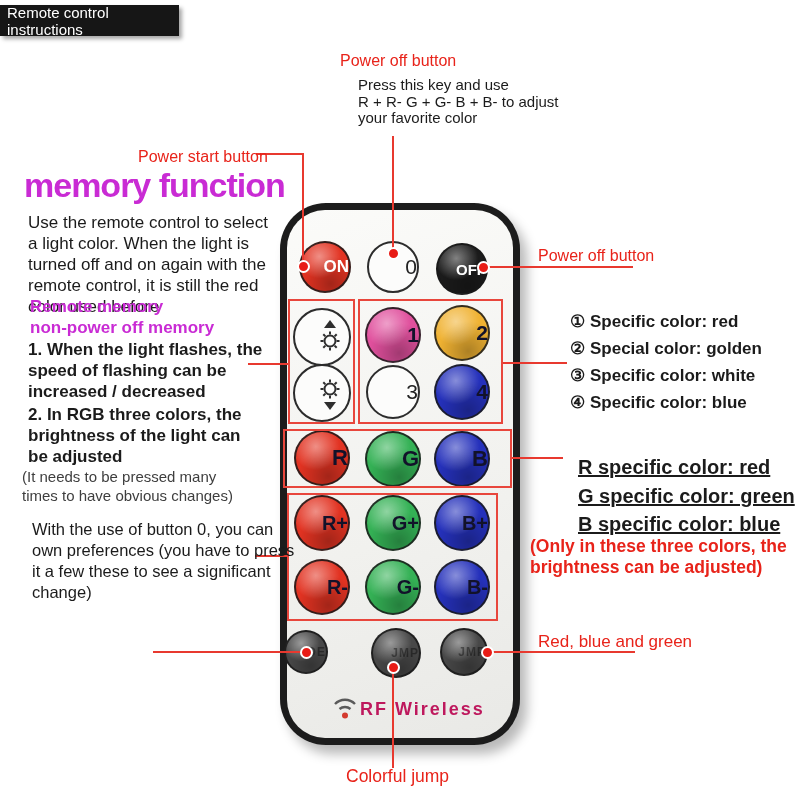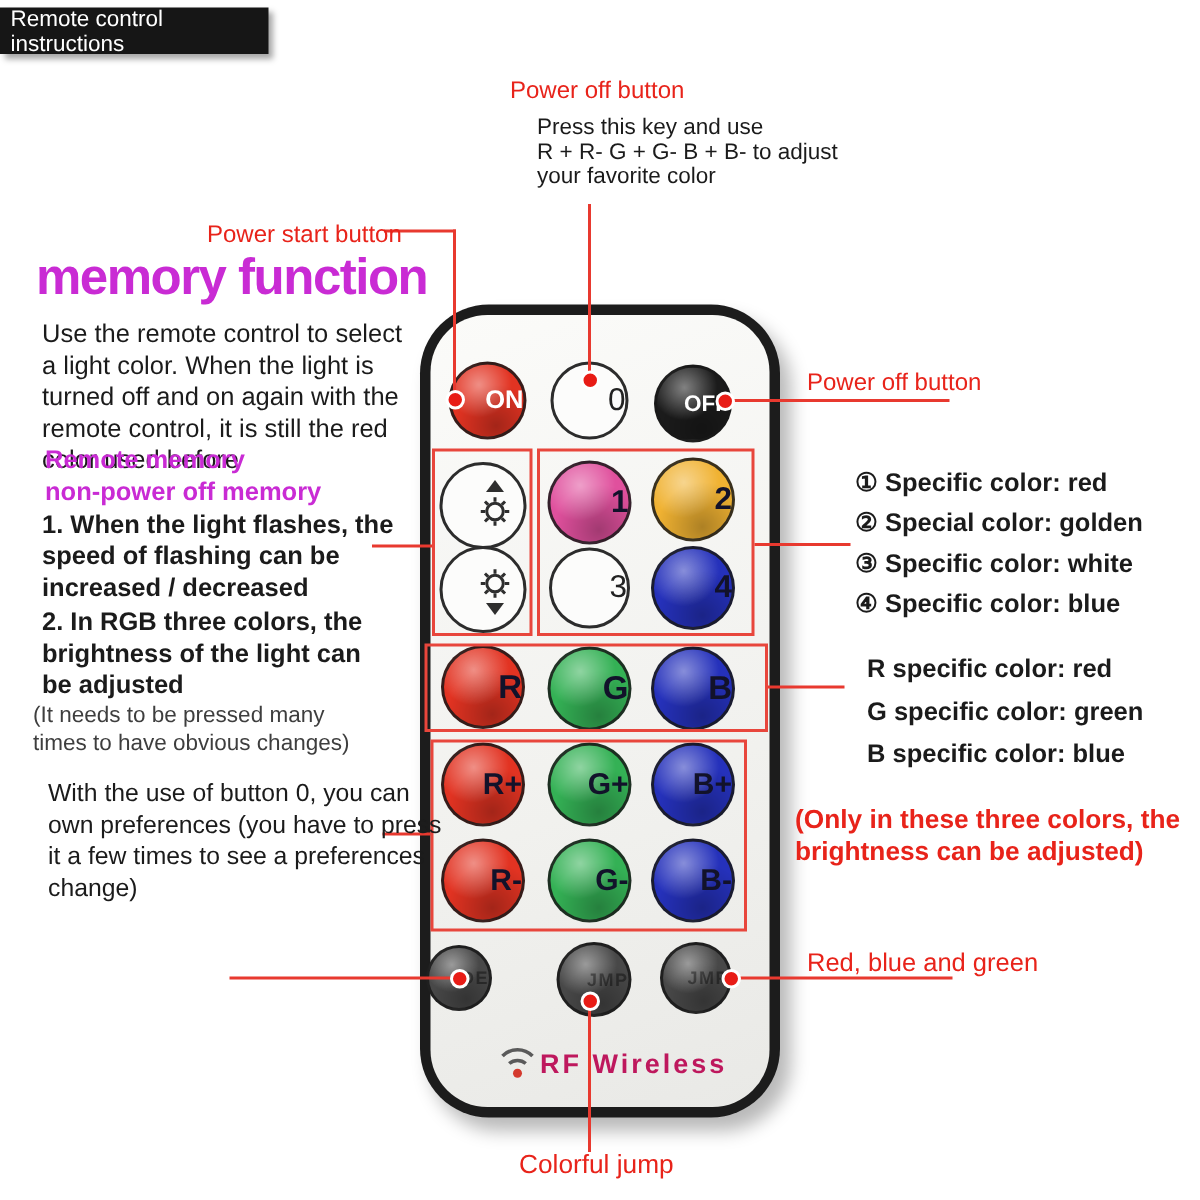--- a/index.html
+++ b/index.html
@@ -219,34 +219,34 @@
   </div>
 
   <div class="abs gray-txt" style="left:22px;top:467px;font-size:15px;line-height:19px;">
     <div>(It needs to be pressed many</div>
     <div>times to have obvious changes)</div>
   </div>
 
   <div class="abs body-txt" style="left:32px;top:519px;font-size:16.5px;line-height:21px;">
     <div>With the use of button 0, you can</div>
     <div>own preferences (you have to press</div>
-    <div>it a few times to see a preferences</div>
+    <div>it a few these to see a significant</div>
     <div>change)</div>
   </div>
 
   <div class="abs red" style="left:538px;top:247px;font-size:16px;">Power off button</div>
 
   <div class="abs body-txt b" style="left:570px;top:308px;font-size:17px;line-height:27px;">
     <div>① Specific color: red</div>
     <div>② Special color: golden</div>
     <div>③ Specific color: white</div>
     <div>④ Specific color: blue</div>
   </div>
 
-  <div class="abs body-txt b" style="left:578px;top:432px;font-size:17px;line-height:28.5px;">
+  <div class="abs body-txt b" style="left:578px;top:453px;font-size:20px;line-height:28.5px;text-decoration:underline;">
     <div>R specific color: red</div>
     <div>G specific color: green</div>
     <div>B specific color: blue</div>
   </div>
 
   <div class="abs red b" style="left:530px;top:536px;font-size:17.5px;line-height:21px;">
     <div>(Only in these three colors, the</div>
     <div>brightness can be adjusted)</div>
   </div>
 

